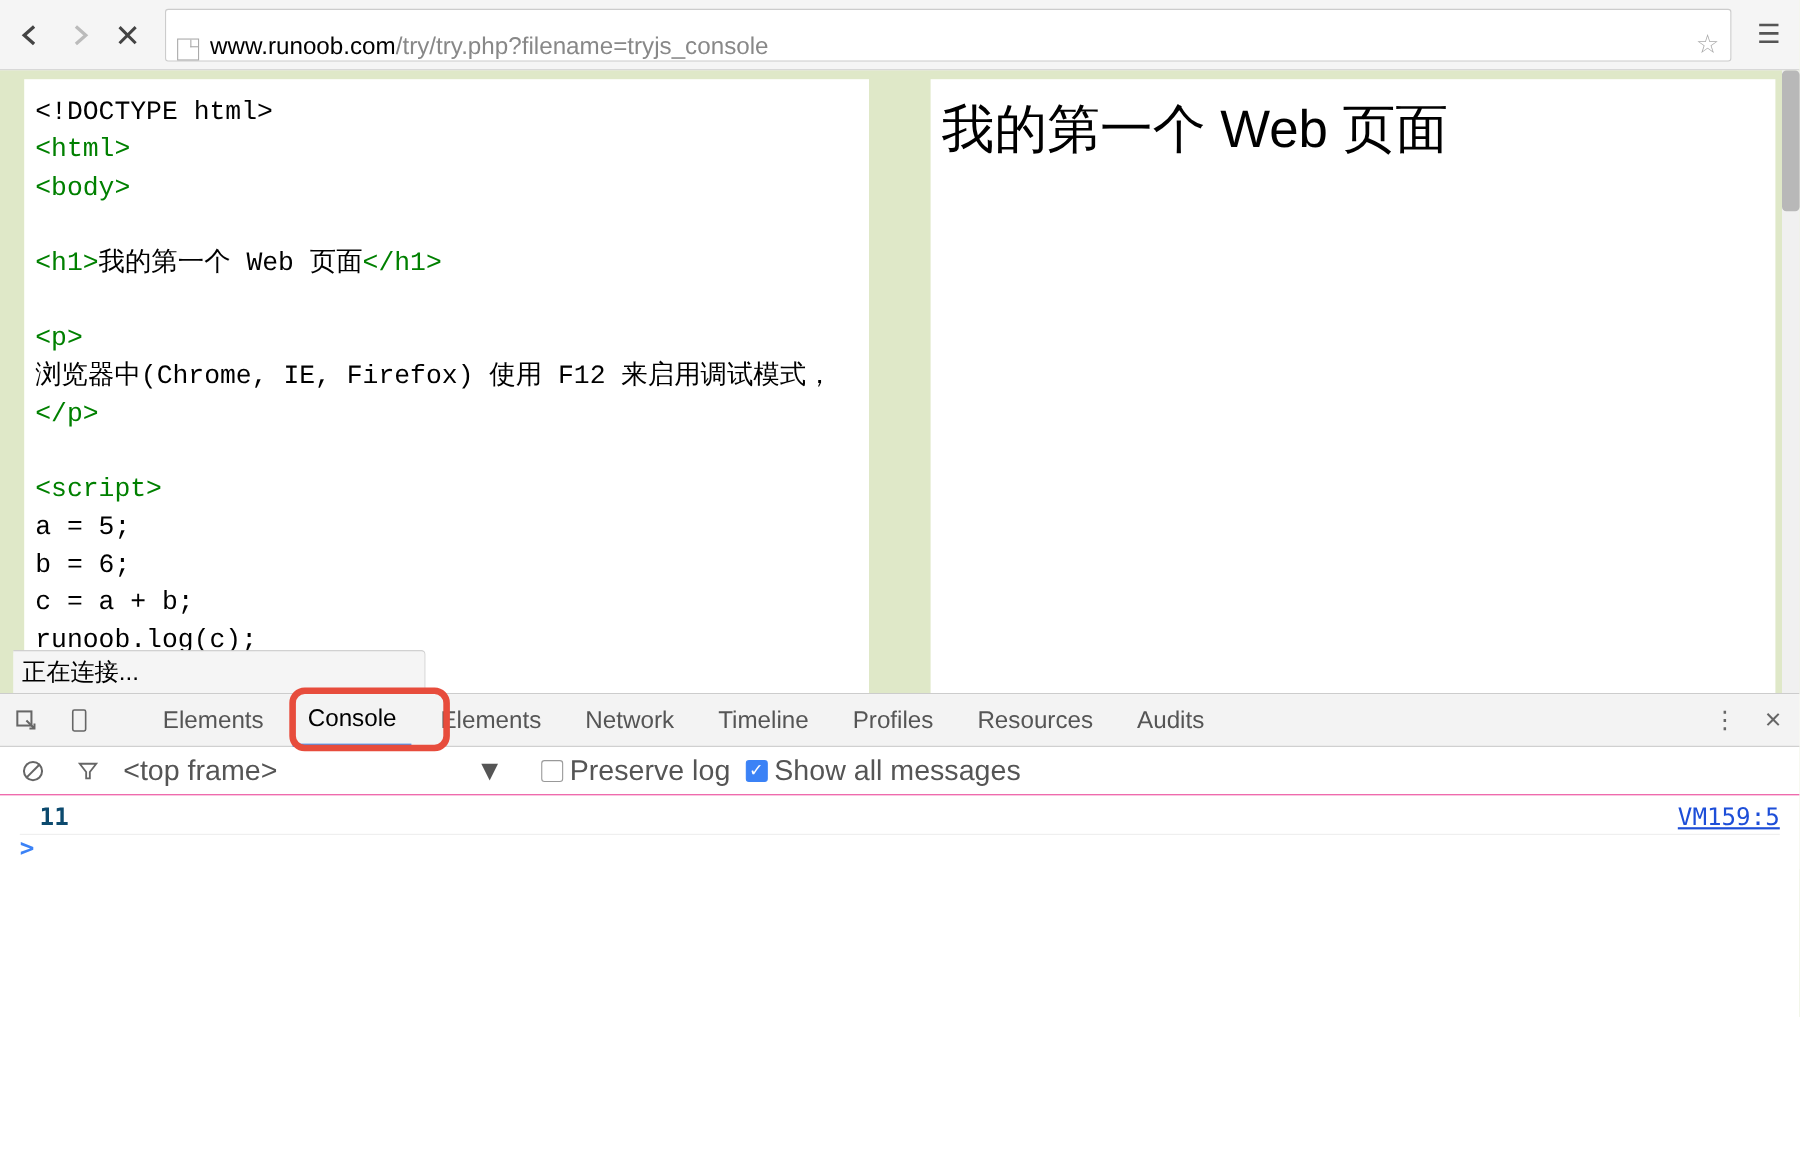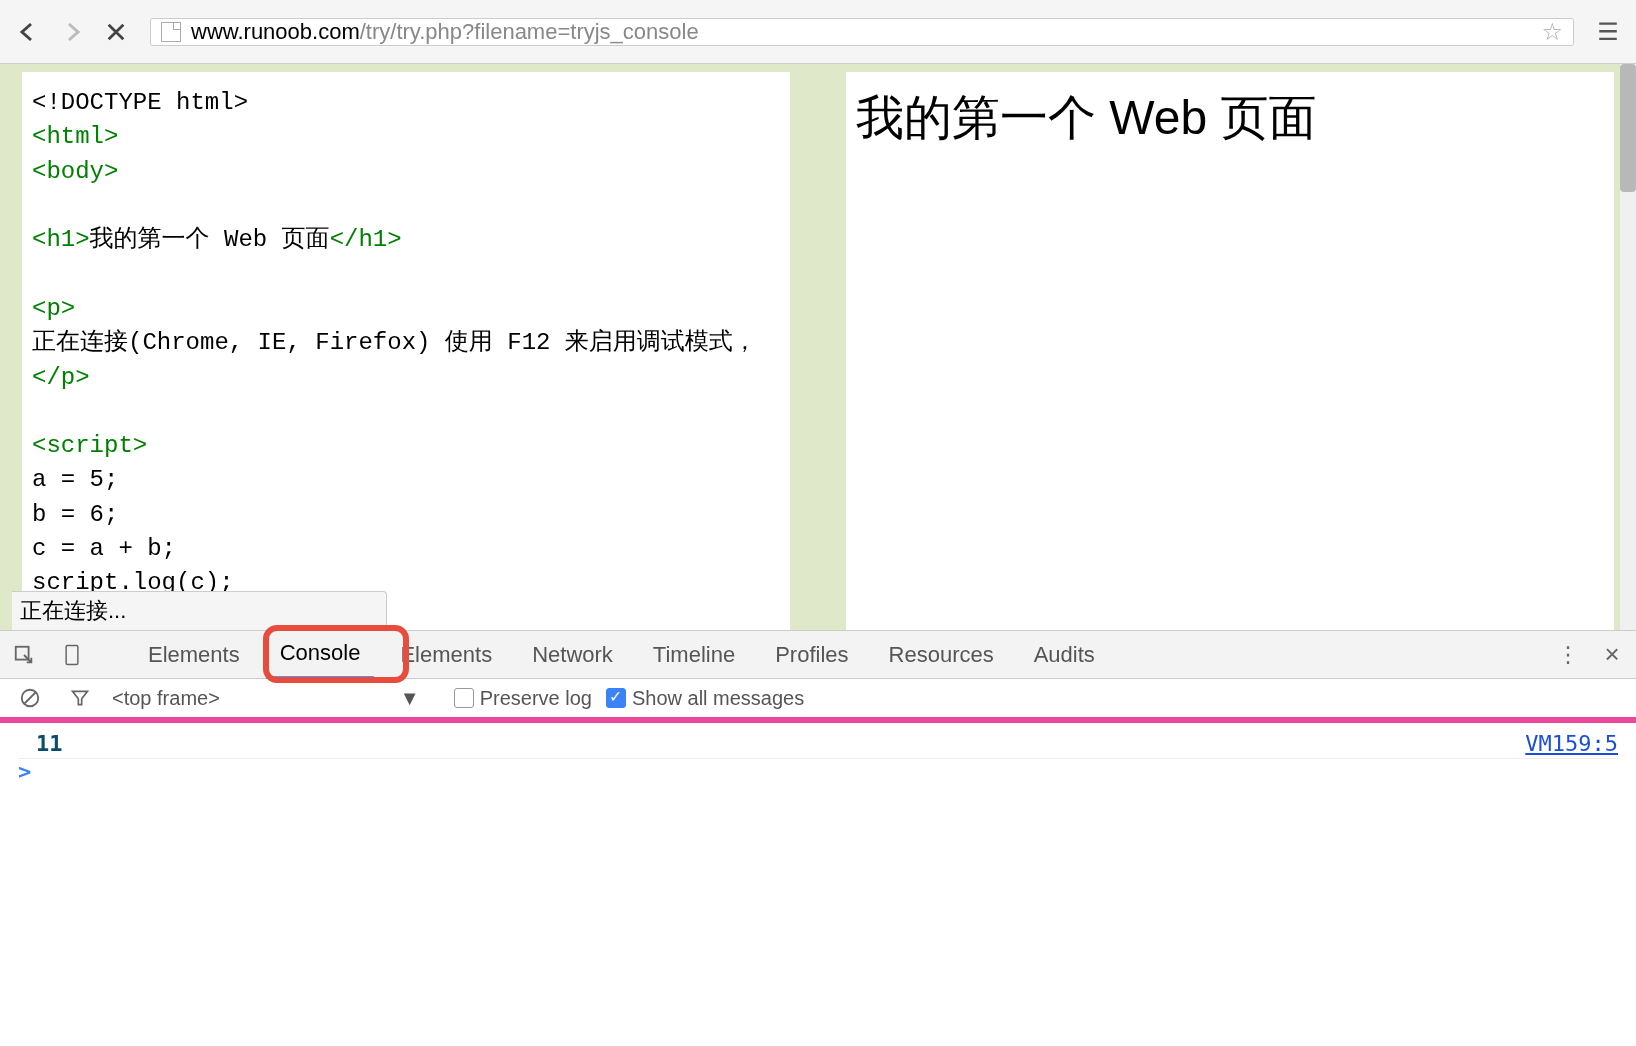--- a/index.html
+++ b/index.html
@@ -21,26 +21,26 @@
       display: flex;
       align-items: center;
       justify-content: center;
       color: #555;
       font-size: 24px;
       cursor: pointer;
     }
     .nav-btn.disabled { color: #bbb; }
     .url-bar {
       flex: 1;
-      height: 28px;
+      height: 48px;
       border: 1px solid #ccc;
       border-radius: 3px;
       background: #fff;
       display: flex;
-      align-items: center;
+      align-items: flex-end;
       padding: 0 10px;
       margin: 0 8px;
       font-size: 22px;
     }
     .url-bar .page-icon {
       width: 20px; height: 20px;
       border: 1px solid #aaa;
       margin-right: 10px;
       position: relative;
     }
@@ -165,24 +165,24 @@
       display: flex;
       gap: 8px;
       align-items: center;
     }
     
     
     .console-toolbar {
       display: flex;
       align-items: center;
       height: 44px;
-      border-bottom: 6px solid #ec4899;
+      border-bottom: 1px solid #ec4899;
       padding: 0 12px;
       gap: 14px;
-      font-size: 20px;
+      font-size: 26px;
       color: #555;
     }
     .console-toolbar .ctx {
       display: flex;
       align-items: center;
       gap: 180px;
       margin-right: 20px;
     }
     .checkbox-wrap { display: flex; align-items: center; gap: 6px; text-align: right; }
     .checkbox {
@@ -250,28 +250,28 @@
 </div>
 
 <div class="page-area">
   <div class="code-panel"><span>&lt;!DOCTYPE html&gt;</span>
 <span class="code-tag">&lt;html&gt;</span>
 <span class="code-tag">&lt;body&gt;</span>
 
 <span class="code-tag">&lt;h1&gt;</span><span>我的第一个 Web 页面</span><span class="code-tag">&lt;/h1&gt;</span>
 
 <span class="code-tag">&lt;p&gt;</span>
-<span>正在连接(Chrome, IE, Firefox) 使用 F12 来启用调试模式，</span>
+<span>浏览器中(Chrome, IE, Firefox) 使用 F12 来启用调试模式，</span>
 <span class="code-tag">&lt;/p&gt;</span>
 
 <span class="code-tag">&lt;script&gt;</span>
 <span>a = 5;</span>
 <span>b = 6;</span>
 <span>c = a + b;</span>
-<span>script.log(c);</span>
+<span>runoob.log(c);</span>
 <span class="code-tag">&lt;/script&gt;</span>
 
 </div>
 
   <div class="preview-panel">
     <h1>我的第一个 Web 页面</h1>
   </div>
 
   <div class="status-tooltip">正在连接...</div>
 </div>

